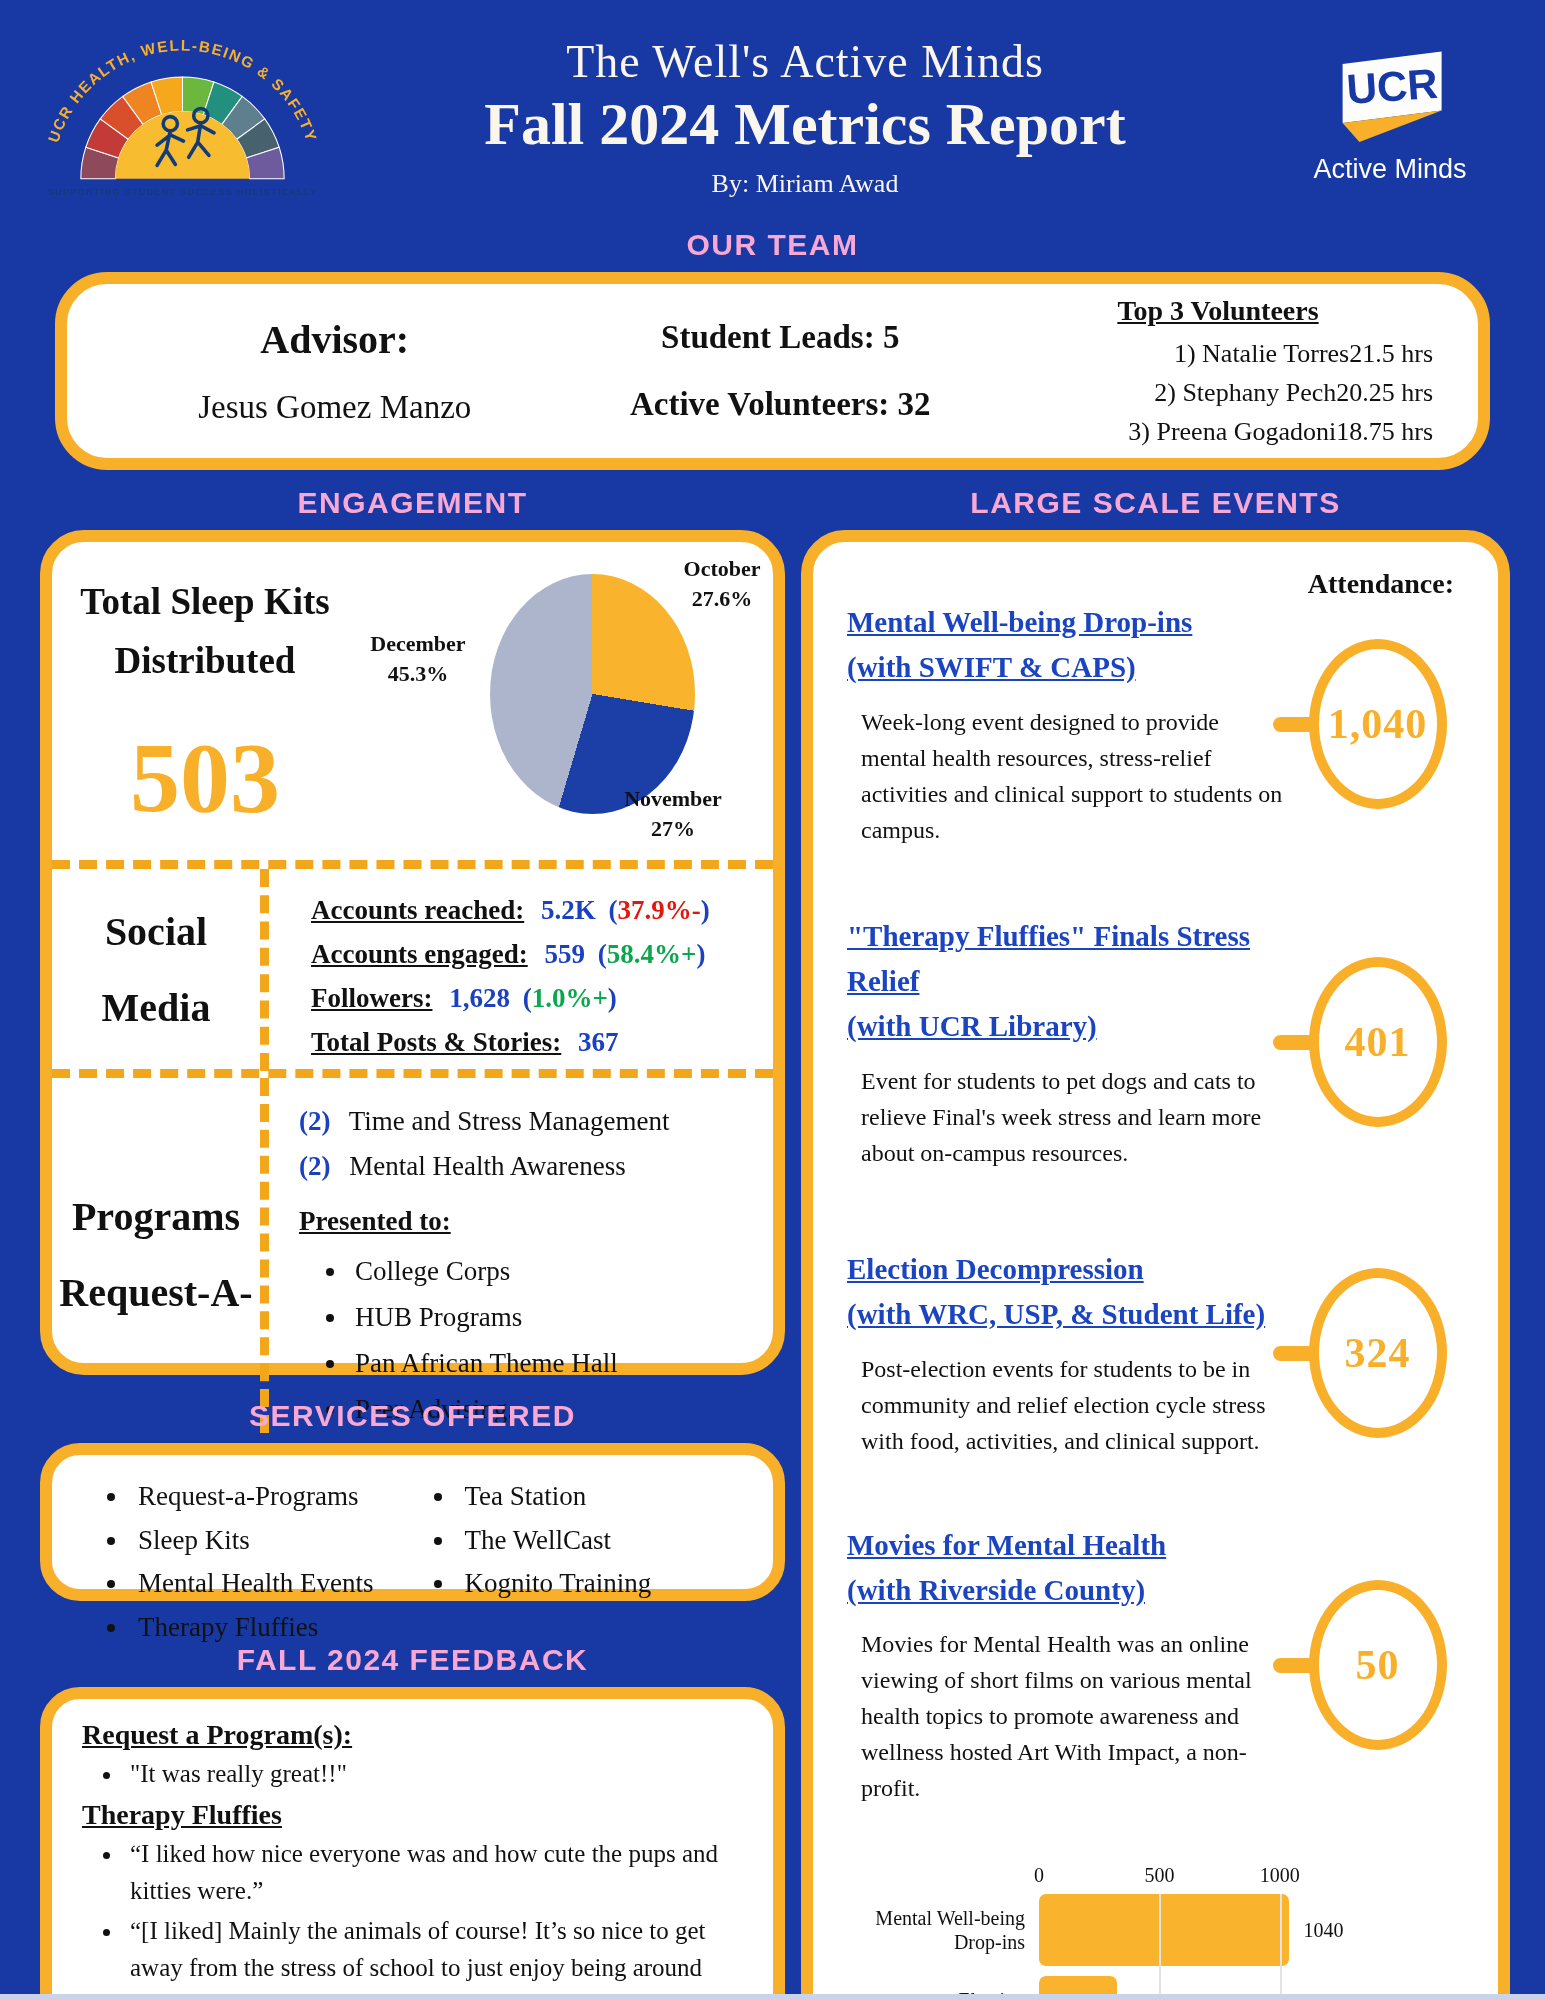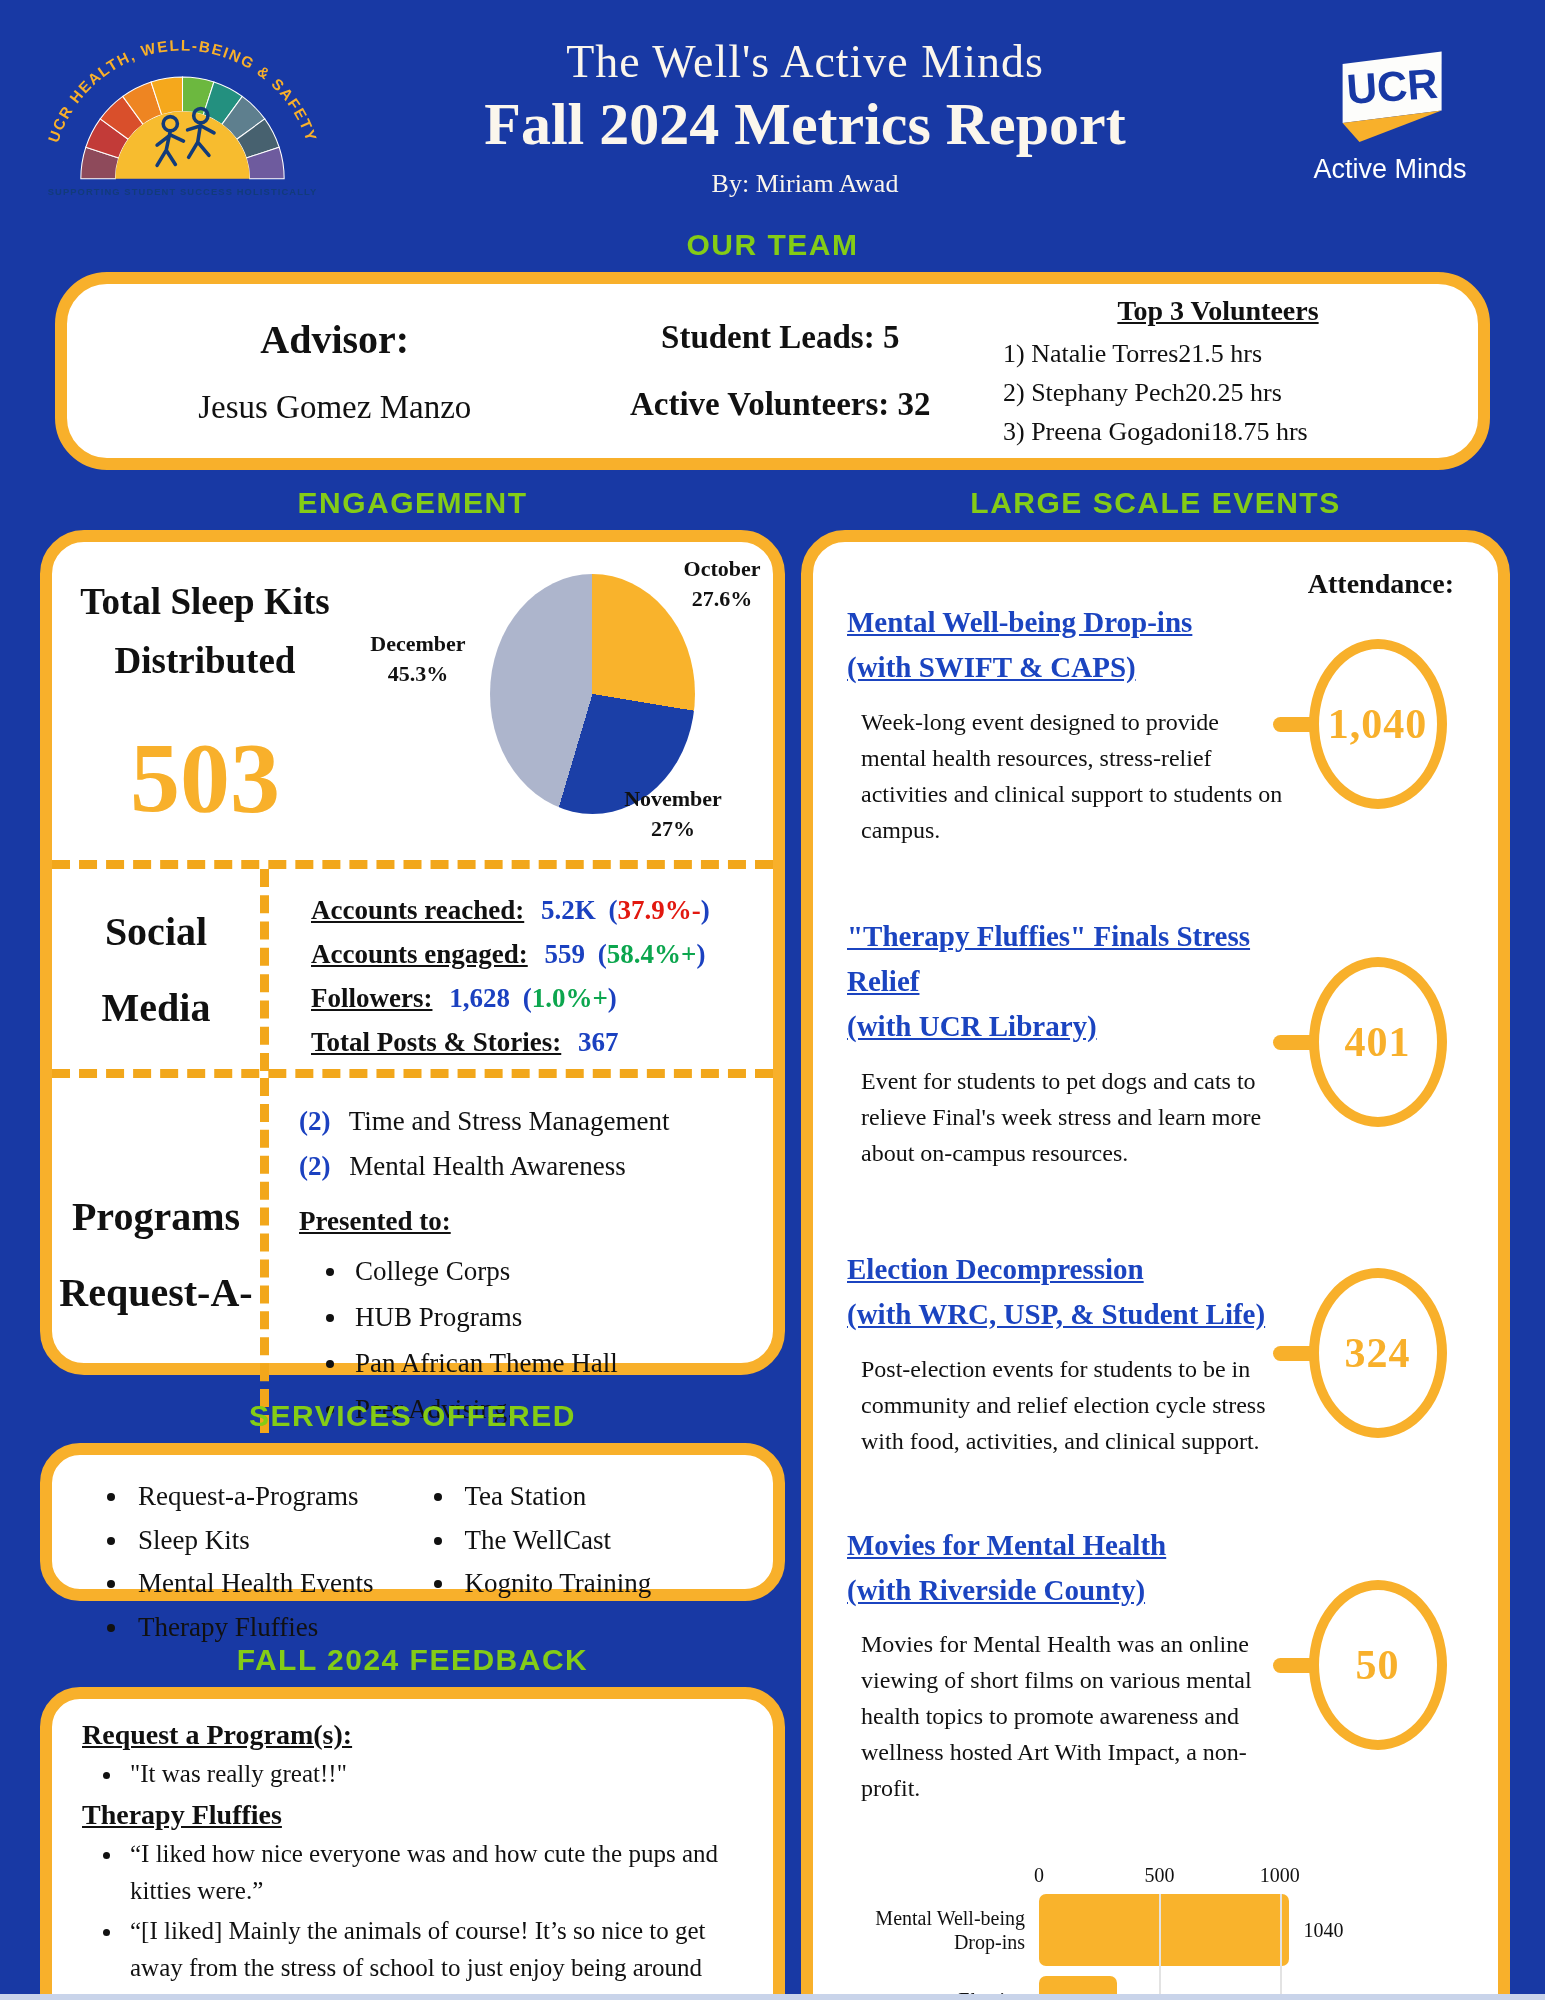--- a/index.html
+++ b/index.html
@@ -14,34 +14,34 @@
   .header{display:flex;align-items:center;height:228px;padding:0 30px;}
   .logo-left{width:315px;flex:0 0 auto;}
   .titles{flex:1;text-align:center;color:#FBF6EC;margin-top:6px;}
   .title1{font-size:46px;letter-spacing:1px;}
   .title2{font-size:60px;font-weight:bold;margin-top:2px;}
   .byline{font-size:26px;margin-top:10px;}
   .logo-right{width:250px;flex:0 0 auto;display:flex;flex-direction:column;align-items:center;}
   .am-label{color:#fff;font-family:"Liberation Sans",sans-serif;font-weight:normal;font-size:27px;margin-top:2px;}
   
   .section-label{
-    text-align:center;color:#84cc16;font-family:"Liberation Sans",sans-serif;
+    text-align:center;color:#f9a8d4;font-family:"Liberation Sans",sans-serif;
     font-weight:bold;font-size:30px;letter-spacing:1.5px;
   }
   
   .card{background:#fff;border:12px solid #F8B02B;border-radius:52px;box-sizing:border-box;}
   .team-card{margin:10px 55px 0 55px;height:198px;display:flex;align-items:center;padding:10px 45px;}
   .team-col{flex:1;text-align:center;}
   .advisor-label{font-size:40px;font-weight:bold;}
   .advisor-name{font-size:33px;margin-top:26px;}
   .team-mid{font-size:33px;font-weight:bold;line-height:1.0;}
   .team-mid .mid2{margin-top:34px;}
   .team-right{flex:0 0 430px;text-align:left;}
   .topvol-title{font-size:28px;font-weight:bold;text-decoration:underline;text-align:center;margin-bottom:12px;}
-  .vol-row{display:flex;justify-content:flex-start;font-size:26px;margin-top:9px;}
+  .vol-row{display:flex;justify-content:flex-end;font-size:26px;margin-top:9px;}
   
   .columns{display:flex;gap:16px;padding:0 35px 0 40px;margin-top:16px;height:1496px;box-sizing:border-box;}
   .col-left{width:745px;flex:0 0 auto;display:flex;flex-direction:column;}
   .col-right{flex:1;display:flex;flex-direction:column;}
   .col-left .section-label,.col-right .section-label{margin-bottom:10px;}
   
   .engagement-card{height:845px;border-radius:44px;display:flex;flex-direction:column;}
   .sleep-block{position:relative;height:318px;flex:0 0 auto;}
   .sleep-title{position:absolute;left:18px;top:30px;width:270px;text-align:center;font-size:37px;font-weight:bold;line-height:1.6;}
   .sleep-number{position:absolute;left:18px;top:178px;width:270px;text-align:center;font-size:100px;font-weight:bold;color:#F8B02B;}

